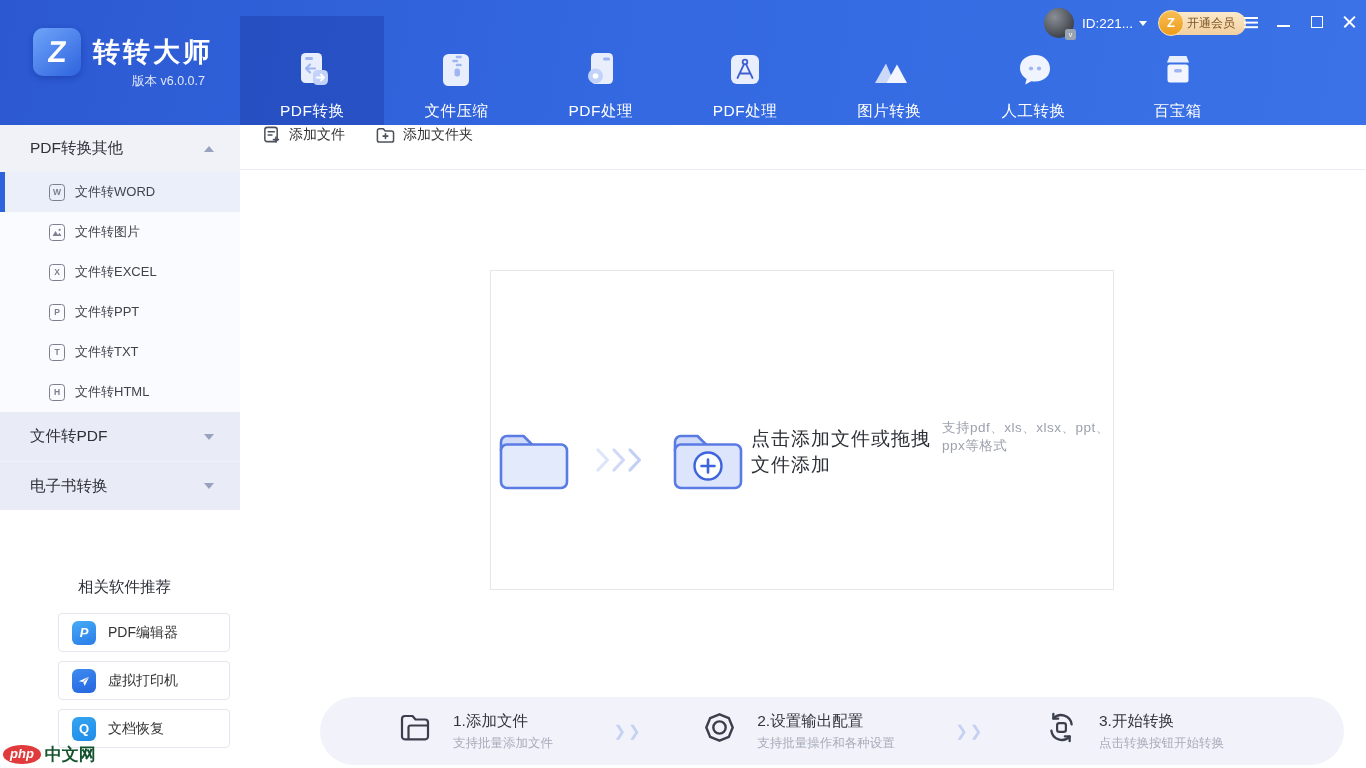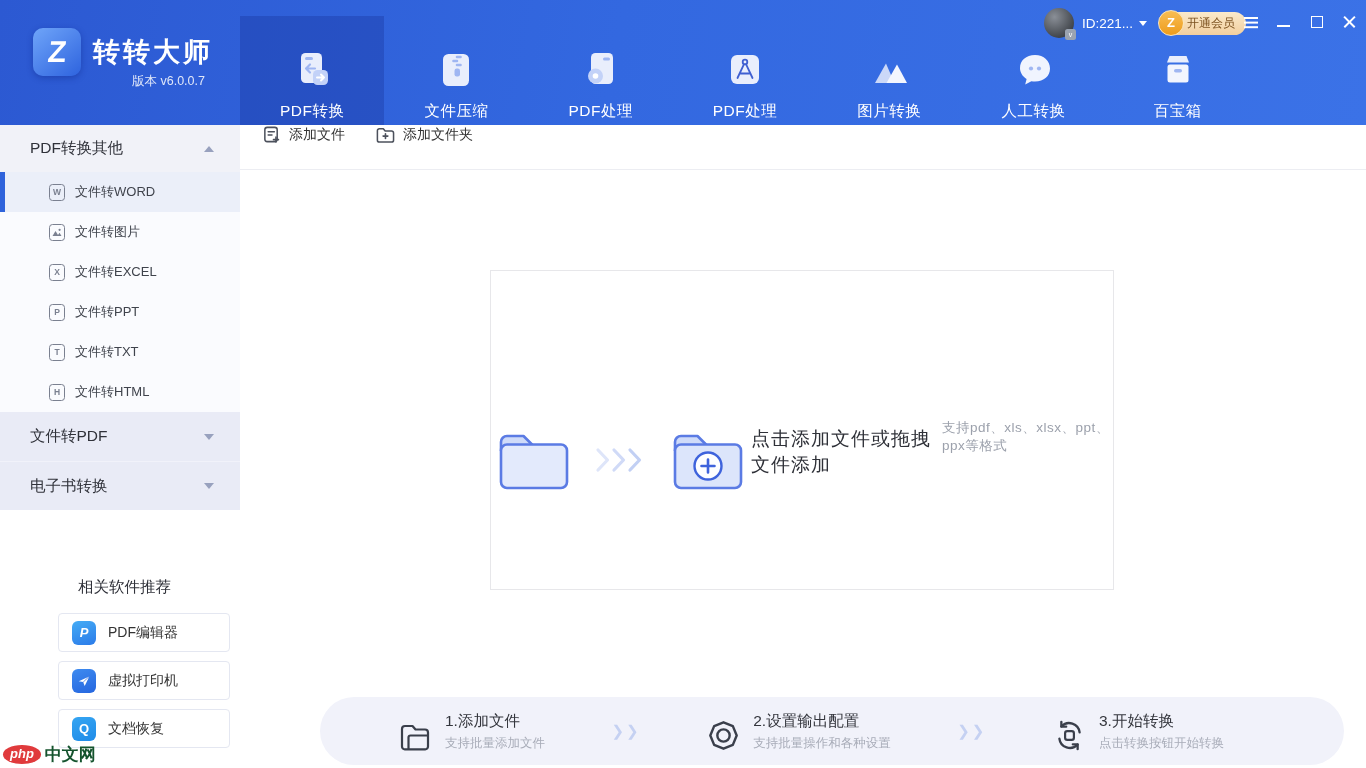--- a/index.html
+++ b/index.html
@@ -91,21 +91,21 @@
   
   .main { position:absolute; left:240px; top:170px; width:1126px; height:598px; background:#fff; }
   .dropzone { position:absolute; left:250px; top:100px; width:624px; height:320px; border:1px solid #E7E7EA;
               background:#fff; display:flex; align-items:center; cursor:pointer; }
   .folders { margin-top:60px; display:flex; align-items:center; gap:16px; }
   .dz-title { margin-top:44px; font-size:19px; color:#2F3138; font-weight:500; letter-spacing:1px; }
   .dz-sub { margin-top:13px; font-size:13.5px; color:#9CA1AC; letter-spacing:.5px; }
 
   .steps { position:absolute; left:80px; top:527px; right:22px; height:68px; background:#F1F2FA;
            border-radius:42px; display:flex; align-items:center; justify-content:space-between; padding:0 120px 0 78px; }
-  .step { display:flex; align-items:flex-end; gap:13px; }
+  .step { display:flex; align-items:flex-start; gap:21px; }
   .step-title { font-size:15.5px; color:#33353C; font-weight:500; }
   .step-desc { font-size:12.5px; color:#A8ACB8; margin-top:3px; }
   .step-sep { color:#C5D1F2; font-size:15px; font-weight:700; letter-spacing:2px; }
 </style>
 </head>
 <body>
 
 <div class="window">
 
   <header class="header">

